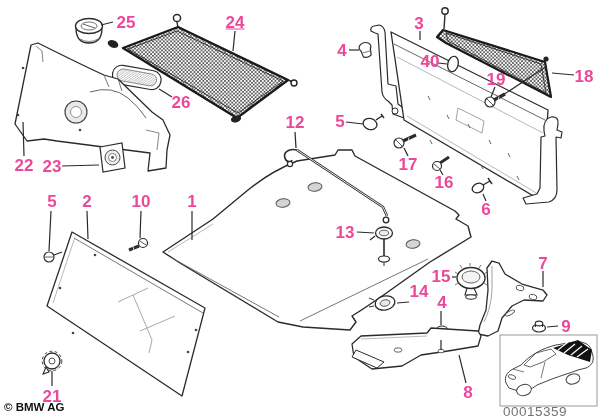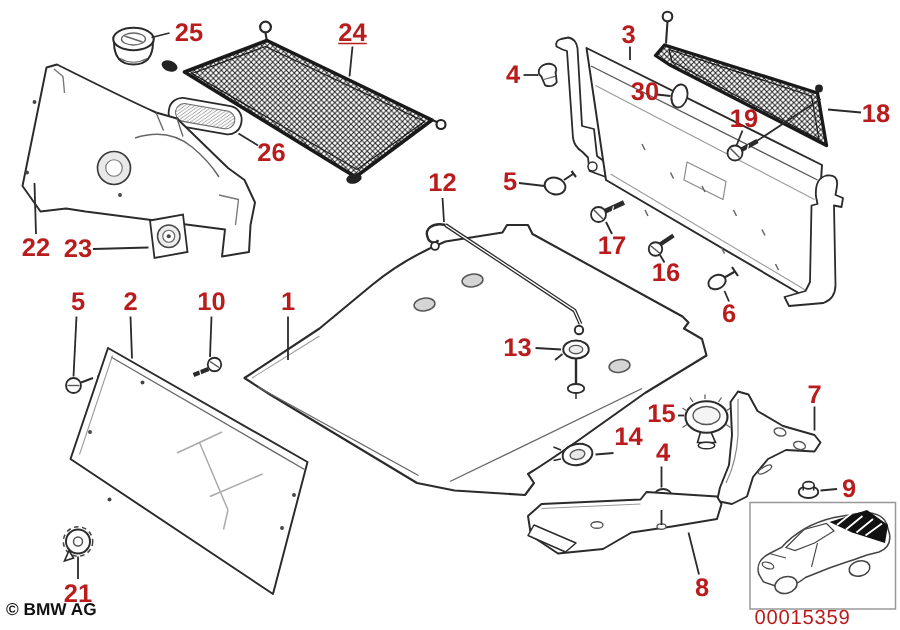--- a/index.html
+++ b/index.html
@@ -1,25 +1,25 @@
 <!DOCTYPE html>
 <html><head>
 <meta charset="utf-8">
 <style>
   html,body{margin:0;padding:0;background:#fff;}
   #canvas{position:relative;width:600px;height:420px;background:#ffffff;overflow:hidden;
           font-family:"Liberation Sans",sans-serif;}
   #art{position:absolute;left:0;top:0;}
   .part-label{position:absolute;transform:translate(-50%,-50%);
-              font:bold 17px "Liberation Sans",sans-serif;color:#b91c1c;
+              font:bold 17px "Liberation Sans",sans-serif;color:#ec4899;
               white-space:nowrap;line-height:1;cursor:default;}
   .copyright{position:absolute;left:4px;top:401px;
              font:bold 11.5px "Liberation Sans",sans-serif;color:#111;}
   .diagram-number{position:absolute;left:503px;top:404px;
-                  font:13.5px "Liberation Sans",sans-serif;color:#b91c1c;letter-spacing:.5px;}
+                  font:13.5px "Liberation Sans",sans-serif;color:#737373;letter-spacing:.5px;}
 </style>
 </head>
 <body>
 
 <div id="canvas">
 
 <svg id="art" width="600" height="420" viewBox="0 0 600 420">
   <defs>
     <pattern id="mesh" width="3.6" height="3.6" patternUnits="userSpaceOnUse">
       <path d="M0,3.6 L3.6,0 M0,0 L3.6,3.6" stroke="#222" stroke-width="0.65" fill="none"></path>
@@ -284,21 +284,21 @@
       <div class="part-label" style="left: 141px; top: 201px;">10</div>
       <div class="part-label" style="left: 52px; top: 201px;">5</div>
       <div class="part-label" style="left: 295px; top: 122px; text-align: right;">12</div>
       <div class="part-label" style="left: 345px; top: 232px;">13</div>
       <div class="part-label" style="left: 419px; top: 291px;">14</div>
       <div class="part-label" style="left: 441px; top: 276px;">15</div>
       <div class="part-label" style="left: 444px; top: 182px;">16</div>
       <div class="part-label" style="left: 408px; top: 164px;">17</div>
       <div class="part-label" style="left: 584px; top: 76px;">18</div>
       <div class="part-label" style="left: 496px; top: 79px;">19</div>
-      <div class="part-label" style="left: 430px; top: 61px;">30</div>
+      <div class="part-label" style="left: 430px; top: 61px;">40</div>
       <div class="part-label" style="left: 52px; top: 396px;">21</div>
       <div class="part-label" style="left: 24px; top: 165px;">22</div>
       <div class="part-label" style="left: 52px; top: 166px;">23</div>
       <div class="part-label" style="left: 235px; top: 22px; text-decoration: underline;">24</div>
       <div class="part-label" style="left: 126px; top: 22px;">25</div>
       <div class="part-label" style="left: 181px; top: 102px;">26</div>
     </div>
 
   <div class="copyright">© BMW AG</div>
   <div class="diagram-number">00015359</div>

